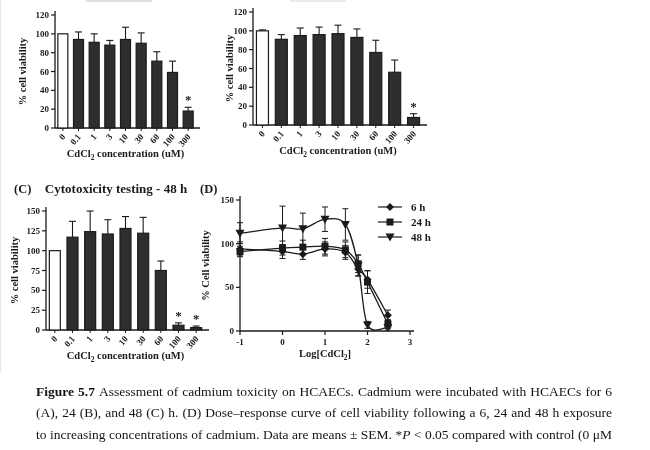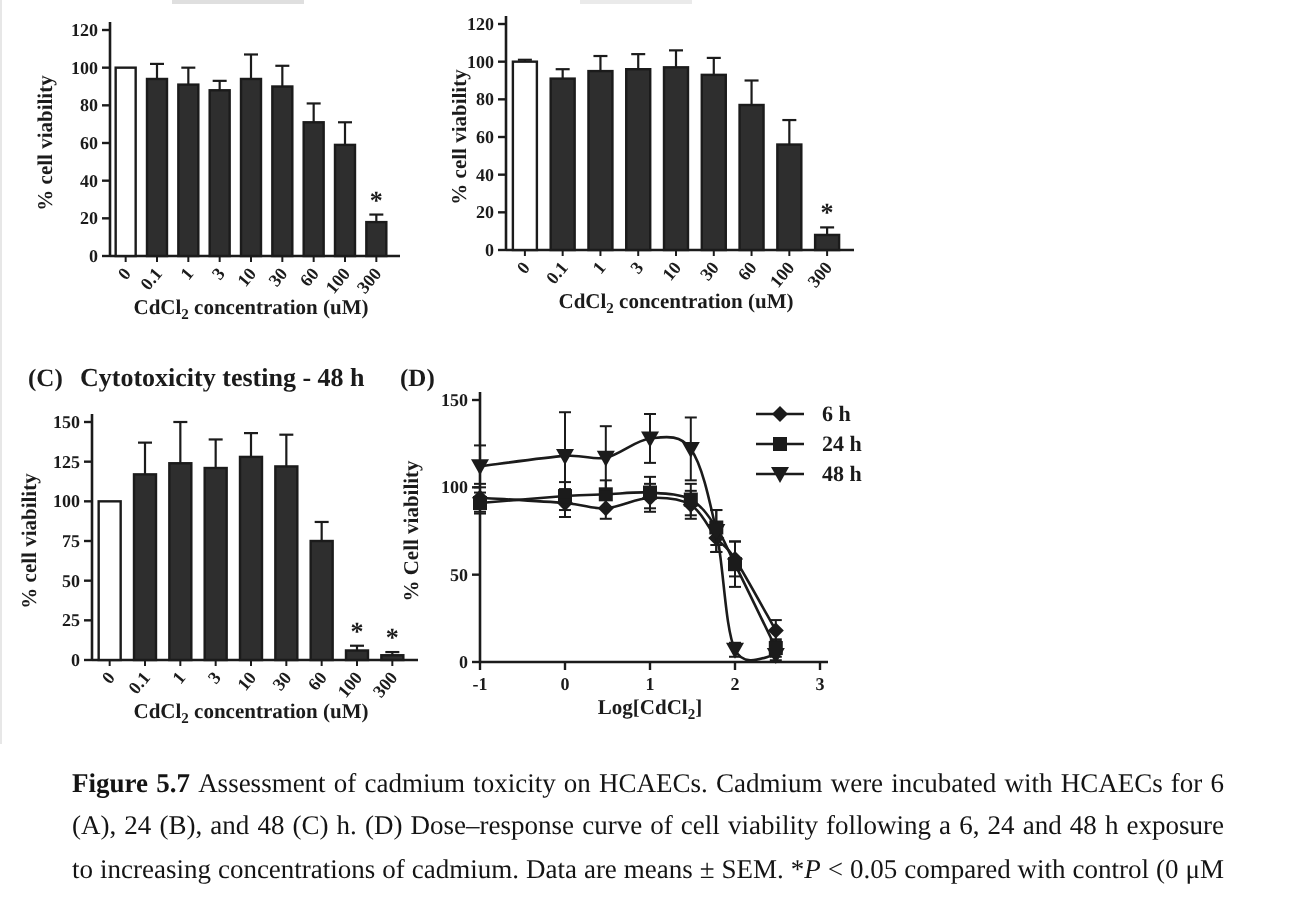--- a/index.html
+++ b/index.html
@@ -7,21 +7,21 @@
           font-family:"Liberation Serif",serif;color:#1b1b1b;}
   .panel{position:absolute;}
   svg{display:block;}
   svg text{fill:#1b1b1b;}
   .tick{font:bold 9px "Liberation Serif",serif;}
   .xtick{font:bold 9px "Liberation Serif",serif;}
   .axlabel{font:bold 10.5px "Liberation Serif",serif;}
   .sig{font:bold 13px "Liberation Serif",serif;}
   .leg{font:bold 11px "Liberation Serif",serif;}
   .panel-label{position:absolute;font:bold 12.5px "Liberation Serif",serif;}
-  .panel-title{position:absolute;font:bold 13px "Liberation Serif",serif;text-align:left;}
+  .panel-title{position:absolute;font:bold 13px "Liberation Serif",serif;text-align:center;}
   #caption{position:absolute;left:36px;top:381px;width:576px;margin:0;
            font:13.5px/21.3px "Liberation Serif",serif;text-align:justify;color:#141414;}
   .artifact{position:absolute;background:#b9b9b9;}
 </style>
 </head>
 <body>
 
 <div id="screen">
 
   <div class="artifact" style="left:86px;top:0;width:66px;height:2px;opacity:.45;"></div>

